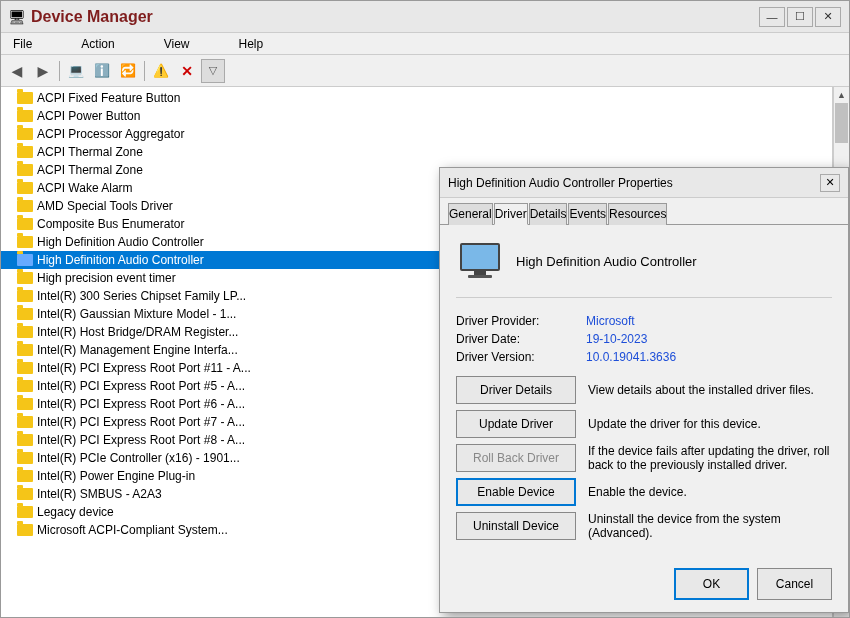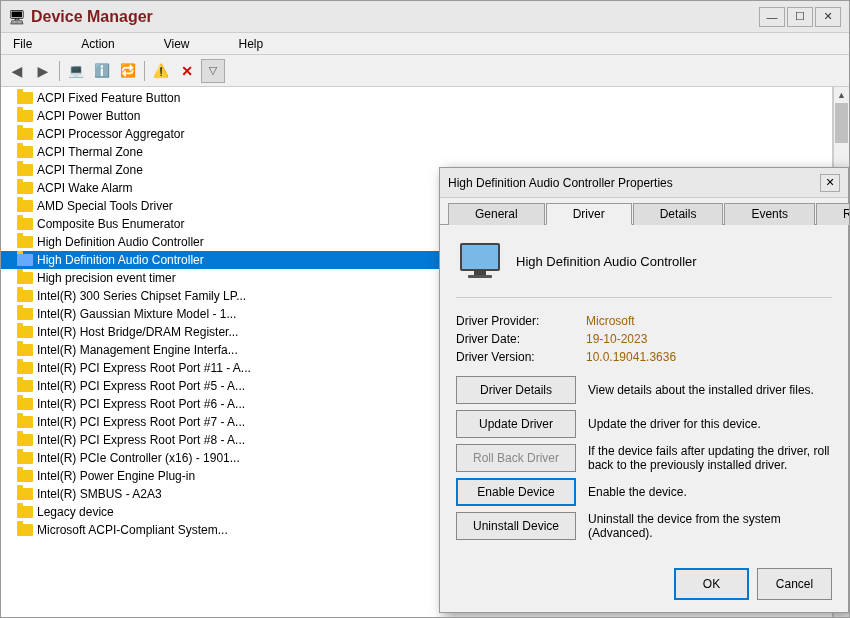--- a/index.html
+++ b/index.html
@@ -253,21 +253,21 @@
 
     
     .dialog-tabs {
       display: flex;
       padding: 4px 8px 0 8px;
       background: #f0f0f0;
       border-bottom: 1px solid #999;
       gap: 1px;
     }
     .dialog-tab {
-      padding: 3px 26px;
+      padding: 3px 0;
       font-size: 12px;
       cursor: pointer;
       background: #ddd;
       border: 1px solid #999;
       border-bottom: none;
       color: #000;
       position: relative;
       bottom: -1px;
     }
     .dialog-tab.active {
@@ -314,21 +314,21 @@
       display: flex;
       margin-bottom: 4px;
       font-size: 12px;
     }
     .driver-label {
       width: 130px;
       color: #000;
       flex-shrink: 0;
     }
     .driver-value {
-      color: #a16207;
+      color: #1d4ed8;
     }
 
     
     .dialog-buttons-section {
       display: flex;
       flex-direction: column;
       gap: 6px;
       margin-bottom: 8px;
     }
     .dialog-action-row {

